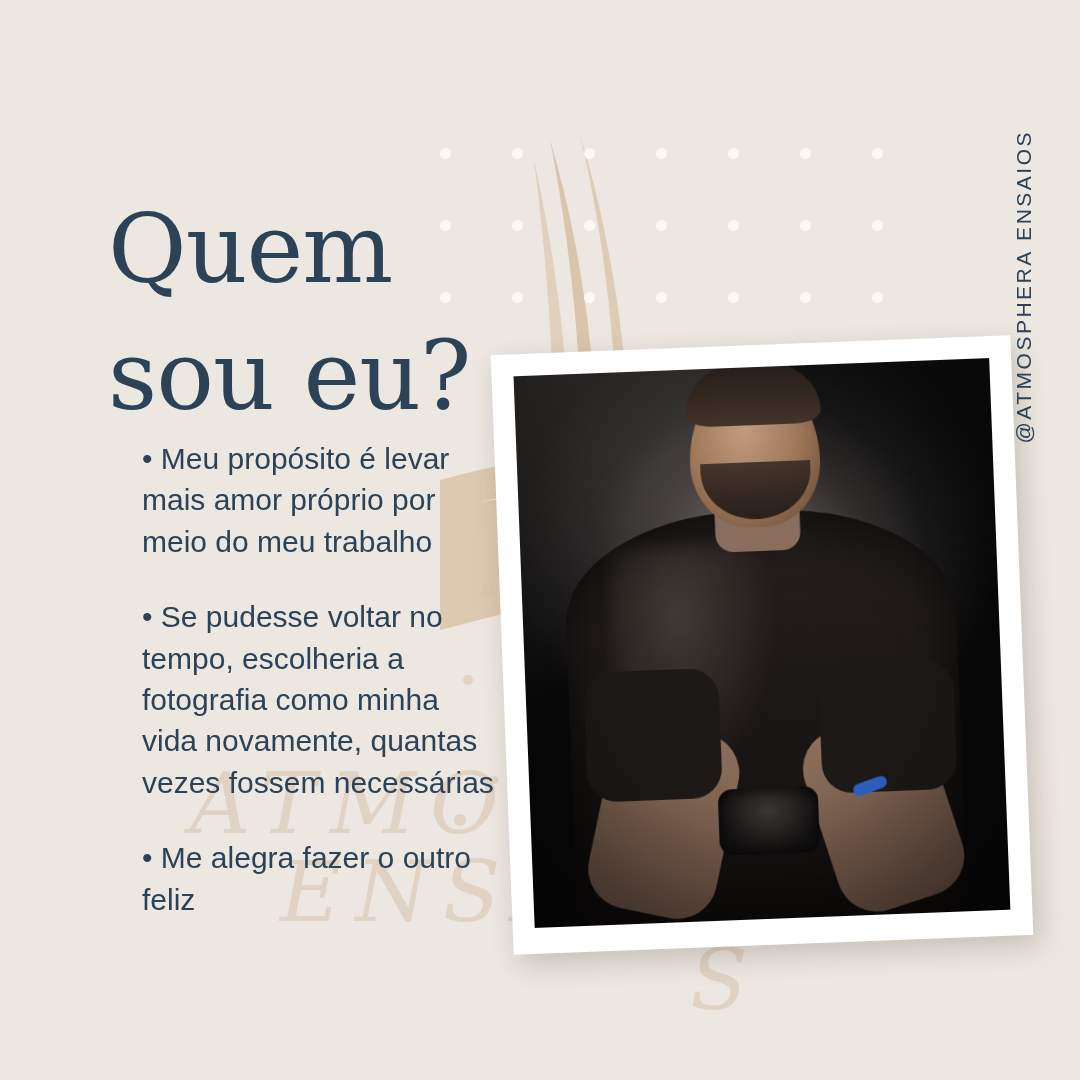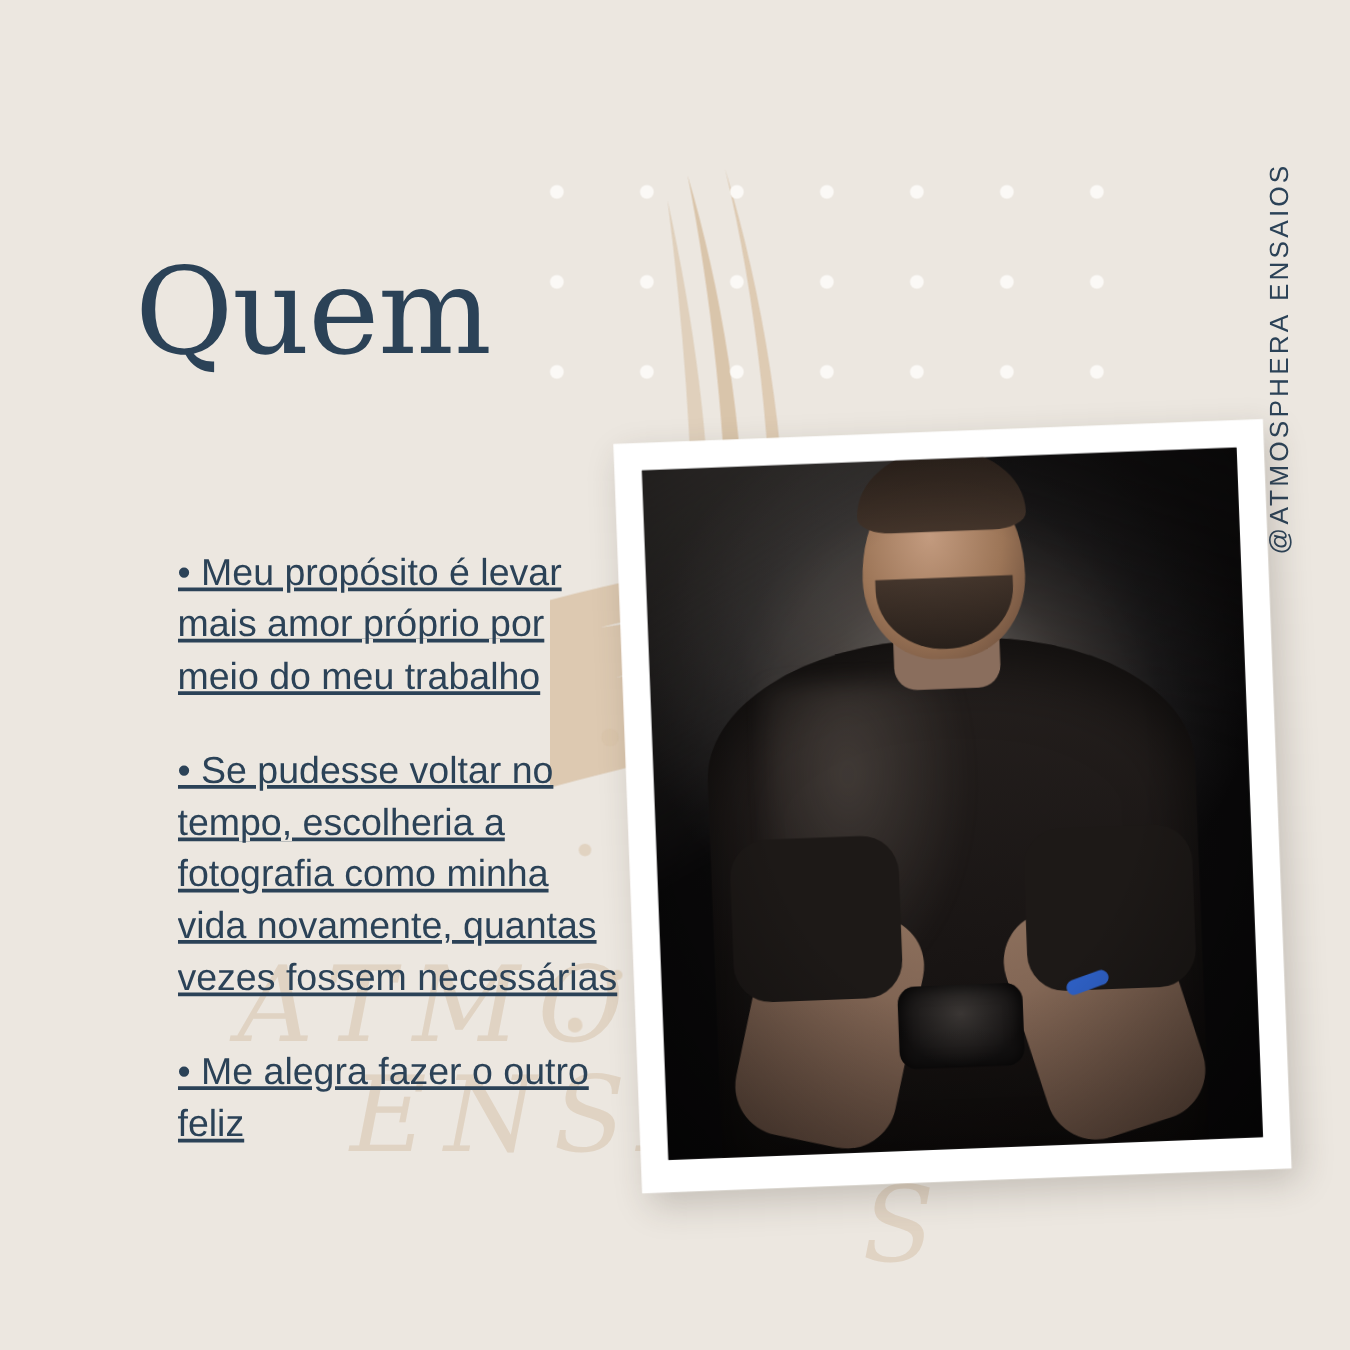--- a/index.html
+++ b/index.html
@@ -75,21 +75,20 @@
   
   .bullets {
     position: absolute;
     left: 142px;
     top: 408px;
     width: 360px;
     color: #2b4257;
     font-size: 30px;
     line-height: 1.38;
     font-weight: 500;
-    text-decoration: underline;
   }
   .bullet { margin-bottom: 34px; }
   .bullet:last-child { margin-bottom: 0; }
 
   
   .handle {
     position: absolute;
     right: 36px;
     top: 130px;
     color: #2b4257;
@@ -316,20 +315,21 @@
   </div>
 
   <div class="ghost-word">
     <span class="l1">ATMO</span><br>
     <span class="l2">ENSA</span><br>
     <span class="l3">S</span>
   </div>
 
   <h1 class="headline">
     <span>Quem</span>
+    <span class="line2">sou eu?</span>
   </h1>
 
   <div class="bullets">
     <p class="bullet">• Meu propósito é levar mais amor próprio por meio do meu trabalho</p>
     <p class="bullet">• Se pudesse voltar no tempo, escolheria a fotografia como minha vida novamente, quantas vezes fossem necessárias</p>
     <p class="bullet">• Me alegra fazer o outro feliz</p>
   </div>
 
   <div class="handle">
     <span>@ATMOSPHERA</span>

